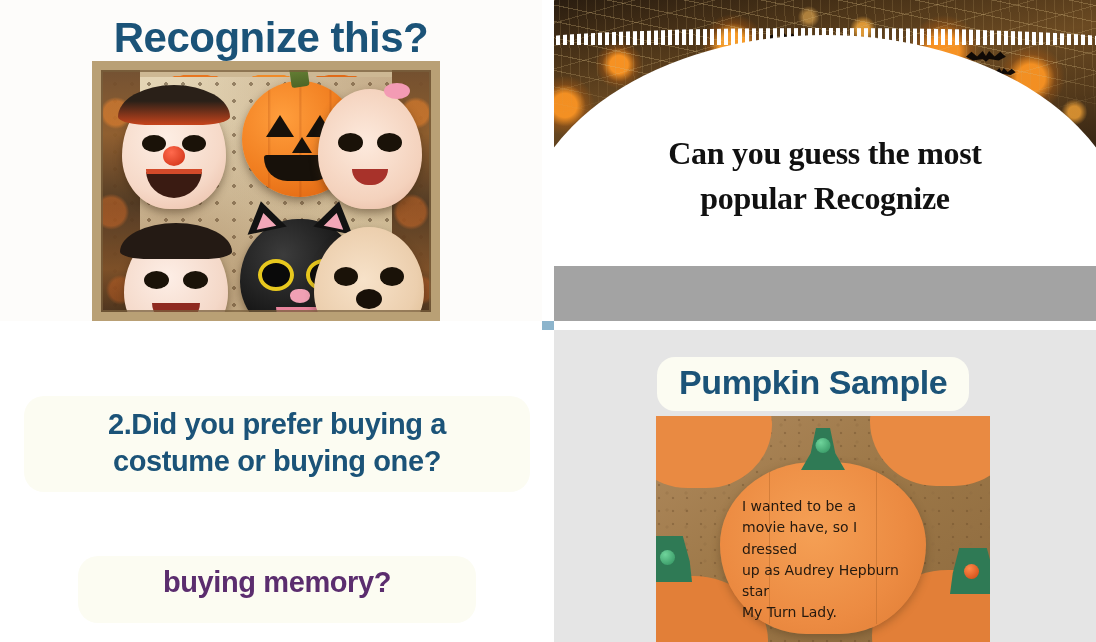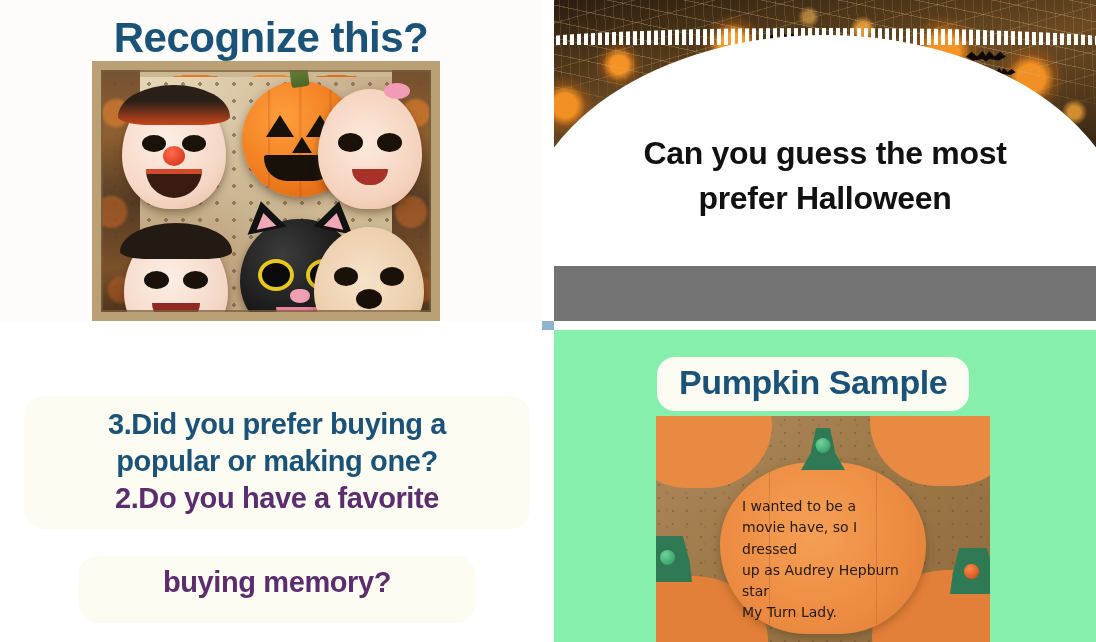--- a/index.html
+++ b/index.html
@@ -150,21 +150,21 @@
     background:radial-gradient(circle at 45% 45%,#f7e2c9,#eccfae 60%,#d9b589);}
   .m-dog .ears{position:absolute;left:-12px;top:-8px;width:134px;height:126px;z-index:-1;
     background:radial-gradient(circle at 50% 25%,#8a4a24,#6b3518 60%,#4e2510);
     border-radius:50% 50% 44% 44%/56% 56% 44% 44%;}
   .m-dog .dnose{position:absolute;left:42px;top:62px;width:26px;height:20px;
     background:#181008;border-radius:50%;}
   .m-dog .tongue{position:absolute;left:44px;top:86px;width:22px;height:26px;
     background:#e04e3c;border-radius:0 0 14px 14px;}
 
   
-  .p2{position:relative;background:#737373;overflow:hidden;}
+  .p2{position:relative;background:#a3a3a3;overflow:hidden;font-family:Liberation Serif, serif;}
   .spooky-border{
     position:absolute;left:0;right:0;top:0;height:170px;
     background:
       radial-gradient(circle at 12% 38%, rgba(255,150,35,.95) 9px, rgba(190,95,15,.35) 17px, transparent 24px),
       radial-gradient(circle at 33% 27%, rgba(255,160,40,.95) 13px, rgba(190,95,15,.35) 23px, transparent 32px),
       radial-gradient(circle at 57% 17%, rgba(255,175,60,.80) 6px, transparent 13px),
       radial-gradient(circle at 72% 30%, rgba(255,150,35,.95) 15px, rgba(190,95,15,.35) 26px, transparent 36px),
       radial-gradient(circle at 88% 46%, rgba(255,150,35,.92) 14px, rgba(190,95,15,.33) 24px, transparent 34px),
       radial-gradient(circle at 2%  62%, rgba(255,150,35,.92) 12px, rgba(190,95,15,.33) 21px, transparent 30px),
       radial-gradient(circle at 96% 66%, rgba(255,170,55,.75) 6px, transparent 13px),
@@ -229,21 +229,21 @@
   .c-purple{color:#5b2d6e;}
   .tt-last{
     position:absolute;left:78px;top:556px;width:378px;
     background:#fcfcf2;
     border-radius:20px 20px 20px 20px;
     padding:8px 10px 22px;
     text-align:center;
   }
 
   
-  .p4{position:relative;background:#86efac;overflow:hidden;}
+  .p4{position:relative;background:#e5e5e5;overflow:hidden;}
   .ps-badge{
     position:absolute;left:103px;top:27px;
     padding:6px 22px 9px;
     background:#fcfcf2;border-radius:18px;
     font-size:34px;font-weight:bold;color:#1b5378;
     letter-spacing:-0.4px;
   }
   .ps-photo{
     position:absolute;left:102px;top:86px;width:334px;height:226px;
     background:linear-gradient(145deg,#b08a5e,#9d7848 45%,#8d6a3e);
@@ -371,21 +371,21 @@
     <div class="spooky-border">
       <div class="webs"></div>
       <div class="bat b1"></div>
       <div class="bat b2"></div>
       <div class="bat b3"></div>
       <div class="bat b4"></div>
     </div>
     <div class="torn-white"></div>
     <div class="p2-text">
       <div>Can you guess the most</div>
-      <div>prefer Halloween</div>
+      <div>popular Recognize</div>
     </div>
   </div>
 
   <div class="gap"></div>
 
   <div class="p3"></div>
   <div class="gap"></div>
   <div class="gap"></div>
   <div class="gap"></div>
 
@@ -413,23 +413,22 @@
           <span>My Turn Lady.</span>
           <span class="sig">-Francis</span>
         </div>
       </div>
     </div>
   </div>
 
   <div style="position:absolute;left:0;top:0;width:542px;height:642px;pointer-events:none;">
 
     <div class="tt-body">
-      <div class="tt-line c-navy">3.Did you prefer buying a</div>
-      <div class="tt-line c-navy">popular or making one?</div>
-      <div class="tt-line c-purple">2.Do you have a favorite</div>
+      <div class="tt-line c-navy">2.Did you prefer buying a</div>
+      <div class="tt-line c-navy">costume or buying one?</div>
     </div>
 
     <div class="tt-last">
       <div class="tt-line c-purple">buying memory?</div>
     </div>
   </div>
 
 </div>
 
 </body></html>

